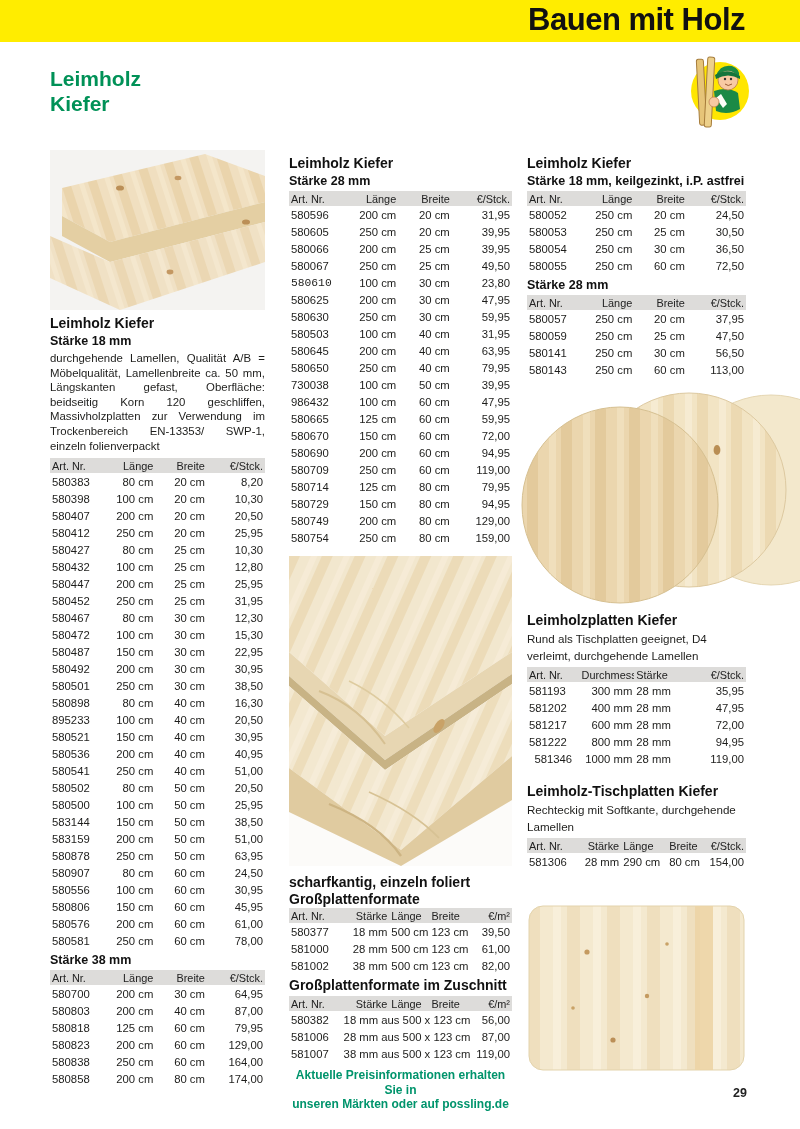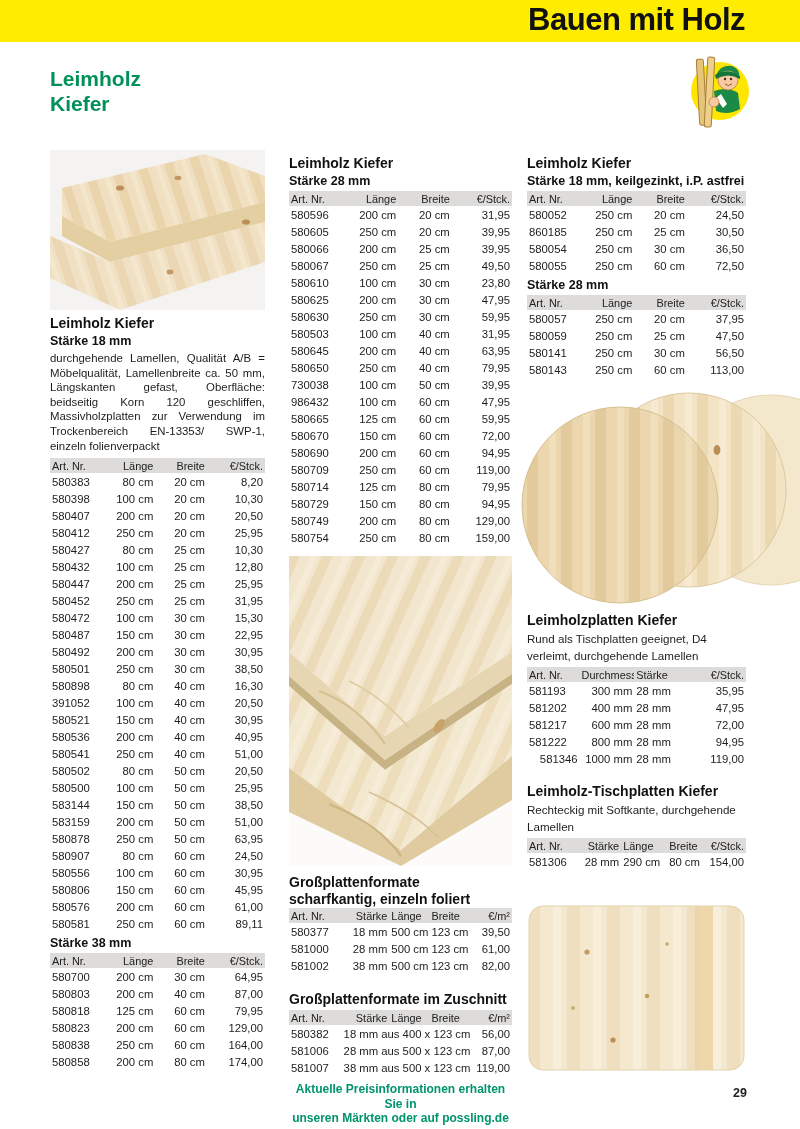--- a/index.html
+++ b/index.html
@@ -184,20 +184,26 @@
           <td style="text-align: right;">25 cm</td>
           <td style="text-align: right;">25,95</td>
         </tr>
         <tr>
           <td style="text-align: left;">580452</td>
           <td style="text-align: right;">250 cm</td>
           <td style="text-align: right;">25 cm</td>
           <td style="text-align: right;">31,95</td>
         </tr>
         <tr>
+          <td style="text-align: left;">580467</td>
+          <td style="text-align: right;">80 cm</td>
+          <td style="text-align: right;">30 cm</td>
+          <td style="text-align: right;">12,30</td>
+        </tr>
+        <tr>
           <td style="text-align: left;">580472</td>
           <td style="text-align: right;">100 cm</td>
           <td style="text-align: right;">30 cm</td>
           <td style="text-align: right;">15,30</td>
         </tr>
         <tr>
           <td style="text-align: left;">580487</td>
           <td style="text-align: right;">150 cm</td>
           <td style="text-align: right;">30 cm</td>
           <td style="text-align: right;">22,95</td>
@@ -214,21 +220,21 @@
           <td style="text-align: right;">30 cm</td>
           <td style="text-align: right;">38,50</td>
         </tr>
         <tr>
           <td style="text-align: left;">580898</td>
           <td style="text-align: right;">80 cm</td>
           <td style="text-align: right;">40 cm</td>
           <td style="text-align: right;">16,30</td>
         </tr>
         <tr>
-          <td style="text-align: left;">391052</td>
+          <td style="text-align: left;">895233</td>
           <td style="text-align: right;">100 cm</td>
           <td style="text-align: right;">40 cm</td>
           <td style="text-align: right;">20,50</td>
         </tr>
         <tr>
           <td style="text-align: left;">580521</td>
           <td style="text-align: right;">150 cm</td>
           <td style="text-align: right;">40 cm</td>
           <td style="text-align: right;">30,95</td>
         </tr>
@@ -295,21 +301,21 @@
         <tr>
           <td style="text-align: left;">580576</td>
           <td style="text-align: right;">200 cm</td>
           <td style="text-align: right;">60 cm</td>
           <td style="text-align: right;">61,00</td>
         </tr>
         <tr>
           <td style="text-align: left;">580581</td>
           <td style="text-align: right;">250 cm</td>
           <td style="text-align: right;">60 cm</td>
-          <td style="text-align: right;">89,11</td>
+          <td style="text-align: right;">78,00</td>
         </tr>
       </tbody>
     </table>
 
   <h4 class="sub-heading" style="margin-top:3px;">Stärke 38 mm</h4>
   <table class="data-table" data-table="left.table38">
       <colgroup>
         <col style="width: 26%;">
         <col style="width: 23%;">
         <col style="width: 24%;">
@@ -401,21 +407,21 @@
           <td style="text-align: right;">25 cm</td>
           <td style="text-align: right;">39,95</td>
         </tr>
         <tr>
           <td style="text-align: left;">580067</td>
           <td style="text-align: right;">250 cm</td>
           <td style="text-align: right;">25 cm</td>
           <td style="text-align: right;">49,50</td>
         </tr>
         <tr>
-          <td style="text-align: left;">580610</td>
+          <td style="text-align: left; font-family: Liberation Mono, monospace;">580610</td>
           <td style="text-align: right;">100 cm</td>
           <td style="text-align: right;">30 cm</td>
           <td style="text-align: right;">23,80</td>
         </tr>
         <tr>
           <td style="text-align: left;">580625</td>
           <td style="text-align: right;">200 cm</td>
           <td style="text-align: right;">30 cm</td>
           <td style="text-align: right;">47,95</td>
         </tr>
@@ -521,22 +527,22 @@
     <path d="M60 125 Q95 142 120 172" stroke="#DECB9F" stroke-width="1.5" fill="none"></path>
     <polygon points="0,120 96,204 223,118 223,128 96,214 0,130" fill="#C8B385"></polygon>
     <polygon points="0,130 96,214 223,128 223,200 112,294 0,212" fill="url(#lamB)" opacity="0.95"></polygon>
     <polygon points="0,212 112,294 223,200 223,244 112,310 0,256" fill="#E0CBA0"></polygon>
     <path d="M40 248 Q90 268 112 300" stroke="#CDB483" stroke-width="2.4" fill="none"></path>
     <path d="M80 236 Q125 256 150 282" stroke="#D7C294" stroke-width="1.8" fill="none"></path>
     <ellipse cx="150" cy="170" rx="4" ry="8" fill="#C9A267" transform="rotate(35 150 170)"></ellipse>
   </svg>
 
   <h3 class="prod-heading mid-gross-h">
+    <span style="display:block">scharfkantig, einzeln foliert</span>
     <span style="display:block">Großplattenformate</span>
-    <span style="display:block">scharfkantig, einzeln foliert</span>
   </h3>
   <table class="data-table" data-table="middle.table_gross">
       <colgroup>
         <col style="width: 20%;">
         <col style="width: 25%;">
         <col style="width: 18%;">
         <col style="width: 19%;">
         <col style="width: 18%;">
       </colgroup>
       <thead>
@@ -566,42 +572,42 @@
         <tr>
           <td style="text-align: left;">581002</td>
           <td style="text-align: right;">38 mm</td>
           <td style="text-align: left;">500 cm</td>
           <td style="text-align: left;">123 cm</td>
           <td style="text-align: right;">82,00</td>
         </tr>
       </tbody>
     </table>
 
-  <h3 class="prod-heading" style="margin-top:17px; margin-bottom:2px;">Großplattenformate im Zuschnitt</h3>
+  <h3 class="prod-heading" style="margin-top:3px; margin-bottom:2px;">Großplattenformate im Zuschnitt</h3>
   <table class="data-table" data-table="middle.table_zuschnitt">
       <colgroup>
         <col style="width: 20%;">
         <col style="width: 25%;">
         <col style="width: 18%;">
         <col style="width: 19%;">
         <col style="width: 18%;">
       </colgroup>
       <thead>
         <tr>
           <th style="text-align: left;">Art. Nr.</th>
           <th style="text-align: right;">Stärke</th>
           <th style="text-align: left;">Länge</th>
           <th style="text-align: left;">Breite</th>
           <th style="text-align: right;">€/m²</th>
         </tr>
       </thead>
       <tbody>
         <tr>
           <td style="text-align: left;">580382</td>
-          <td colspan="3" style="text-align: left; padding-left: 10px;">18 mm aus 400 x 123 cm</td>
+          <td colspan="3" style="text-align: left; padding-left: 10px;">18 mm aus 500 x 123 cm</td>
           <td style="text-align: right;">56,00</td>
         </tr>
         <tr>
           <td style="text-align: left;">581006</td>
           <td colspan="3" style="text-align: left; padding-left: 10px;">28 mm aus 500 x 123 cm</td>
           <td style="text-align: right;">87,00</td>
         </tr>
         <tr>
           <td style="text-align: left;">581007</td>
           <td colspan="3" style="text-align: left; padding-left: 10px;">38 mm aus 500 x 123 cm</td>
@@ -635,21 +641,21 @@
         </tr>
       </thead>
       <tbody>
         <tr>
           <td style="text-align: left;">580052</td>
           <td style="text-align: right;">250 cm</td>
           <td style="text-align: right;">20 cm</td>
           <td style="text-align: right;">24,50</td>
         </tr>
         <tr>
-          <td style="text-align: left;">860185</td>
+          <td style="text-align: left;">580053</td>
           <td style="text-align: right;">250 cm</td>
           <td style="text-align: right;">25 cm</td>
           <td style="text-align: right;">30,50</td>
         </tr>
         <tr>
           <td style="text-align: left;">580054</td>
           <td style="text-align: right;">250 cm</td>
           <td style="text-align: right;">30 cm</td>
           <td style="text-align: right;">36,50</td>
         </tr>
@@ -763,21 +769,21 @@
           <td style="text-align: left;">28 mm</td>
           <td style="text-align: right;">72,00</td>
         </tr>
         <tr>
           <td style="text-align: left;">581222</td>
           <td style="text-align: right;">800 mm</td>
           <td style="text-align: left;">28 mm</td>
           <td style="text-align: right;">94,95</td>
         </tr>
         <tr>
-          <td style="text-align: right; margin-left: 28px;">581346</td>
+          <td style="text-align: center; margin-left: 28px;">581346</td>
           <td style="text-align: right;">1000 mm</td>
           <td style="text-align: left;">28 mm</td>
           <td style="text-align: right;">119,00</td>
         </tr>
       </tbody>
     </table>
 
   <h3 class="prod-heading" style="margin-top:16px;">Leimholz-Tischplatten Kiefer</h3>
   <p class="desc-short">Rechteckig mit Softkante, durchgehende Lamellen</p>
   <table class="data-table" data-table="right.table_tisch">

